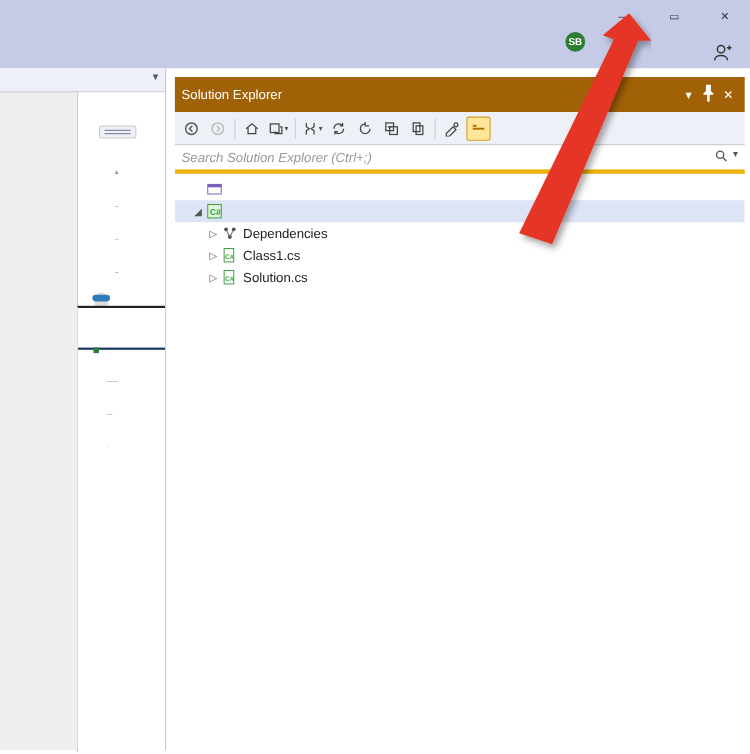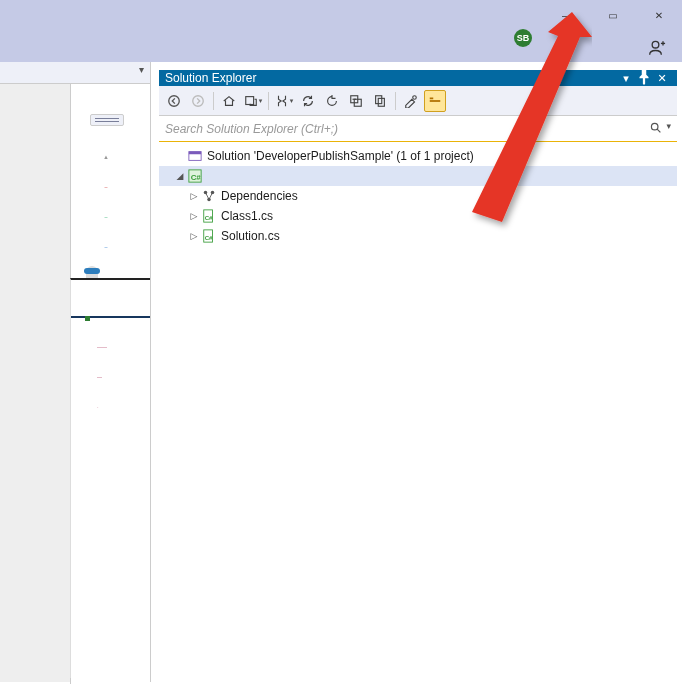--- a/index.html
+++ b/index.html
@@ -65,38 +65,38 @@
   .doc-outline .bluebar { position:absolute; left:0; right:0; top:36px; height:2px; background:#17365d; }
   .doc-outline .gdot { position:absolute; left:14px; top:36px; width:5px; height:5px; background:#2e7d32; }
   .doc-outline .faint { position:absolute; left:26px; font-size:5px; color:#b57; }
 
   
   .sxp {
     position: absolute; left: 159px; top: 8px; right: 5px; bottom: 5px;
     background: #fff; display: flex; flex-direction: column;
   }
   .sxp-header {
-    height: 16px; background: #0369a1; color: #fff; display: flex; align-items: center;
+    height: 32px; background: #a16207; color: #fff; display: flex; align-items: center;
     padding: 0 6px; font-size: 12px;
   }
   .sxp-header .title { flex: 1; }
   .sxp-header .hbtn { width: 18px; text-align: center; font-size: 11px; cursor: default; }
   .sxp-toolbar {
     height: 30px; background: #eef0f8; border-bottom: 1px solid #ccc; display: flex; align-items: center;
     padding: 0 4px; gap: 2px;
   }
   .tbtn {
     width: 22px; height: 22px; display: flex; align-items: center; justify-content: center;
     color: #3a3a3a; font-size: 12px; border-radius: 2px;
   }
   .tbtn svg { width: 14px; height: 14px; }
   .tsep { width: 1px; height: 18px; background: #ccc; margin: 0 2px; }
   .tbtn.active { background: #ffe69a; border: 1px solid #d0a020; }
   .sxp-search {
-    height: 26px; border-bottom: 1px solid #eab308; display: flex; align-items: center; padding: 0 6px;
+    height: 26px; border-bottom: 4px solid #eab308; display: flex; align-items: center; padding: 0 6px;
     color: #888;
     justify-content: center;
   }
   .sxp-search input {
     flex: 1; border: none; outline: none; background: transparent; font-size: 12px; color: #333;
   }
   .sxp-search input::placeholder { color: #999; font-style: italic; }
   .sxp-search .sicons { display: flex; gap: 4px; color: #555; font-size: 12px; }
   .tree { flex: 1; padding: 4px 0; font-size: 12px; color: #1b1b1b; overflow: auto; }
   .node { display: flex; align-items: center; height: 20px; padding-right: 6px; }
@@ -258,21 +258,20 @@
 
     <div class="tree">
       <div class="node ind1">
         <span class="expander"></span>
         <span class="ico">
           <svg viewBox="0 0 16 16">
               <rect x="1" y="3" width="14" height="10" fill="#fff" stroke="#7b5bbb"></rect>
               <rect x="1" y="3" width="14" height="3" fill="#7b5bbb"></rect>
             </svg>
         </span>
-        <span class="lbl">Solution 'DeveloperPublishSample' (1 of 1 project)</span>
       </div>
       <div class="node ind1 selected">
         <span class="expander">◢</span>
         <span class="ico">
           <svg viewBox="0 0 16 16">
               <rect x="1" y="1" width="14" height="14" fill="#dff3dd" stroke="#3a9c3a"></rect>
               <text x="3" y="12" font-size="9" fill="#3a9c3a" font-weight="700">C#</text>
             </svg>
         </span>
       </div>

